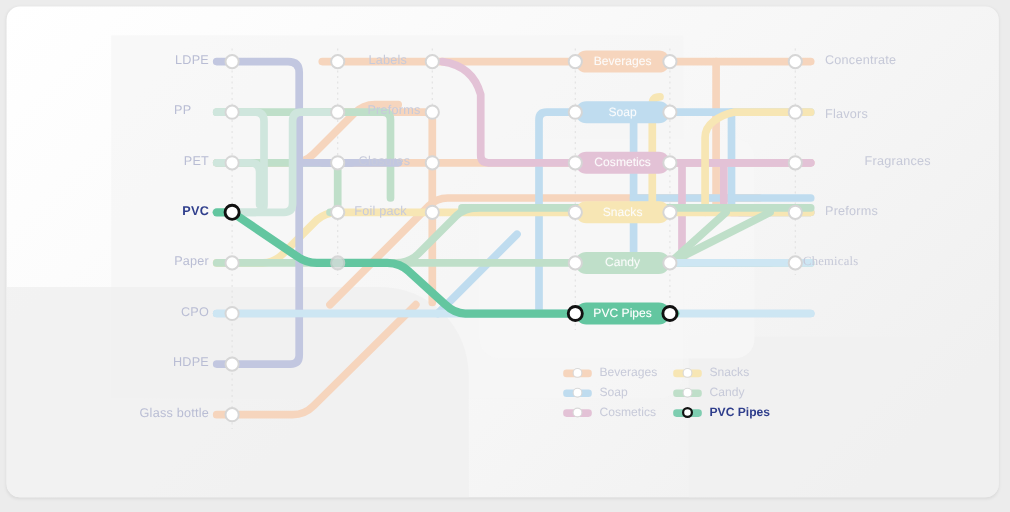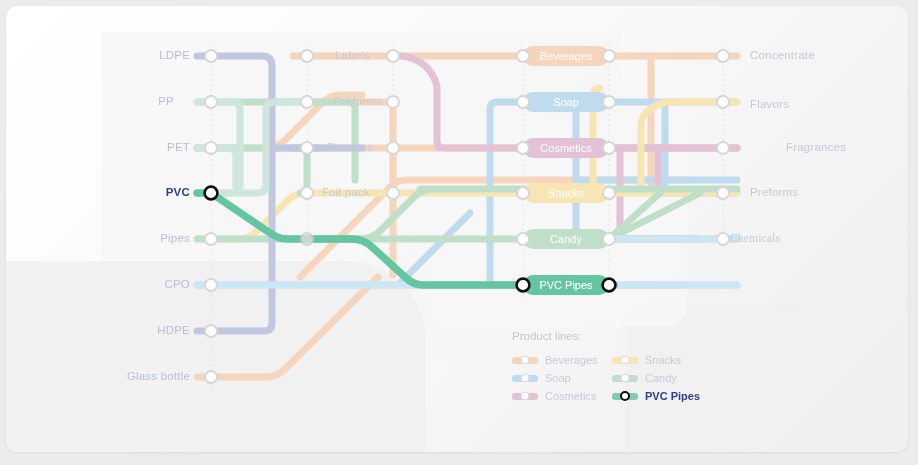--- a/index.html
+++ b/index.html
@@ -185,21 +185,21 @@
       <circle cx="723" cy="148" r="6" fill="#fff" stroke="#d6d6d6" stroke-width="1.8"></circle>
       <circle cx="723" cy="193" r="6" fill="#fff" stroke="#d6d6d6" stroke-width="1.8"></circle>
       <circle cx="723" cy="239" r="6" fill="#fff" stroke="#d6d6d6" stroke-width="1.8"></circle>
     </g>
   </svg>
 
   <div class="lbl lbl-left" style="left:80px;top:49px;width:110px;">LDPE</div>
   <div class="lbl lbl-left" style="left:64px;top:95px;width:110px;">PP</div>
   <div class="lbl lbl-left" style="left:80px;top:141px;width:110px;">PET</div>
   <div class="lbl lbl-left lbl-hl" style="left:80px;top:186px;width:110px;">PVC</div>
-  <div class="lbl lbl-left" style="left:80px;top:232px;width:110px;">Pipes</div>
+  <div class="lbl lbl-left" style="left:80px;top:232px;width:110px;">Paper</div>
   <div class="lbl lbl-left" style="left:80px;top:278px;width:110px;">CPO</div>
   <div class="lbl lbl-left" style="left:80px;top:324px;width:110px;">HDPE</div>
   <div class="lbl lbl-left" style="left:60px;top:370px;width:130px;">Glass bottle</div>
 
   <div class="lbl lbl-mid" style="left:335px;top:49px;">Labels</div>
   <div class="lbl lbl-mid" style="left:334px;top:95px;">Preforms</div>
   <div class="lbl lbl-mid" style="left:326px;top:141px;">Closures</div>
   <div class="lbl lbl-mid" style="left:322px;top:186px;">Foil pack</div>
 
   <div class="pill-txt faint" style="left:523px;top:50px;width:86px;">Beverages</div>
@@ -209,21 +209,20 @@
   <div class="pill-txt faint" style="left:523px;top:233px;width:86px;">Candy</div>
   <div class="pill-txt" style="left:523px;top:279px;width:86px;">PVC Pipes</div>
 
   <div class="lbl lbl-right" style="left:750px;top:49px;">Concentrate</div>
   <div class="lbl lbl-right" style="left:750px;top:98px;">Flavors</div>
   <div class="lbl lbl-right" style="left:750px;top:141px;margin-left:36px;">Fragrances</div>
   <div class="lbl lbl-right" style="left:750px;top:186px;">Preforms</div>
   <div class="lbl lbl-right" style="left:730px;top:232px;font-family:Liberation Serif, serif;">Chemicals</div>
 
   <div id="legend">
-    <div class="title">Product lines:</div>
 
     <div class="lg-row">
       <div class="lg-item">
         <div class="lg-swatch" style="background:#f6d5bd">
             <div class="dot"></div>
           </div>
         <div class="lg-label">Beverages</div>
       </div>
       <div class="lg-item">
         <div class="lg-swatch" style="background:#f7e6b4">

